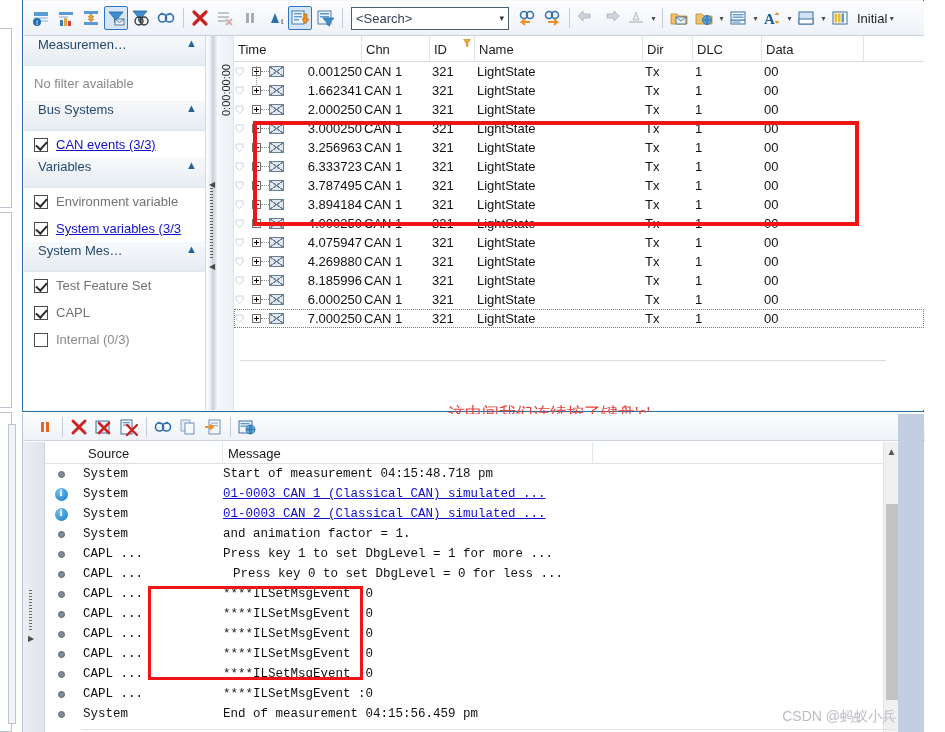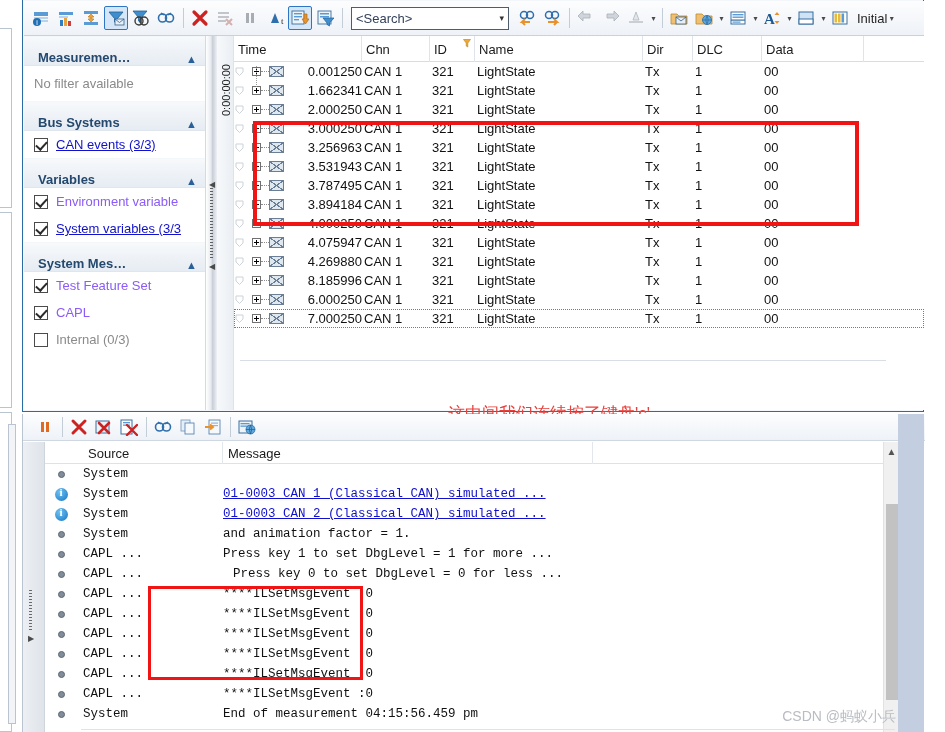--- a/index.html
+++ b/index.html
@@ -132,24 +132,24 @@
     left: 0px; top: 0px;
     width: 182px; height: 374px;
     background: #ffffff;
     border-right: 1px solid #d2dae3;
   }
   .grp-header {
     height: 30px;
     background: linear-gradient(#f7f9fb,#e6ecf3);
     border-bottom: 1px solid #dfe6ee;
     border-top: 1px solid #f4f7fa;
-    display: flex; align-items: flex-end;
+    display: flex; align-items: flex-start;
     padding: 0 8px 0 14px;
     font-size: 13px; color: #24486e;
-    font-weight: bold;
+    font-weight: normal;
   }
   .grp-header .lbl { flex: 1 1 auto; white-space: nowrap; overflow: hidden; }
   .grp-header .chev { color: #2a6099; font-size: 11px; }
   .filt-note {
     padding: 10px 0 10px 10px;
     font-size: 13px; color: #8a8a8a;
   }
   .filt-row {
     height: 27px;
     display: flex; align-items: center;
@@ -163,21 +163,21 @@
     position: relative; flex: 0 0 auto;
   }
   .cbx.on:after {
     content: "";
     position: absolute; left: 3px; top: 0px;
     width: 5px; height: 9px;
     border: solid #2b2b2b;
     border-width: 0 2px 2px 0;
     transform: rotate(42deg);
   }
-  .filt-label { font-size: 13px; color: #8b5cf6; white-space: nowrap; }
+  .filt-label { font-size: 13px; color: #737373; white-space: nowrap; }
   .filt-label.link { color: #1111cc; text-decoration: underline; }
   .filt-label.dim { color: #8a8a8a; }
 
   
   #splitter {
     position: absolute;
     left: 182px; top: 0px;
     width: 11px; height: 374px;
     background: linear-gradient(to right,#ffffff,#e7ebf0 45%,#c9cfd6 60%,#eef1f5);
   }
@@ -803,21 +803,21 @@
               <div class="c" style="left: 0px; width: 14px;">
                 <svg class="bell" viewBox="0 0 11 11">
                   <path d="M2 2 H9 V6 L5.5 9.5 L2 6 Z" fill="none" stroke="#cdd3d9" stroke-width="1"></path>
                 </svg>
               </div>
               <div class="c" style="left: 18px; width: 46px;">
                 <span class="plusbox"></span>
                 <span class="dotted-tail"></span>
                 <span class="env"></span>
               </div>
-              <div class="c" style="left: 66px; width: 62px; justify-content: flex-end;">3.531943</div>
+              <div class="c" style="left: 66px; width: 62px; justify-content: flex-end;">6.333723</div>
               <div class="c" style="left: 130px; width: 60px;">CAN 1</div>
               <div class="c" style="left: 198px; width: 38px;">321</div>
               <div class="c" style="left: 243px; width: 160px;">LightState</div>
               <div class="c" style="left: 411px; width: 44px;">Tx</div>
               <div class="c" style="left: 461px; width: 60px;">1</div>
               <div class="c" style="left: 530px; width: 90px;">00</div>
             </div>
             <div class="row">
               <div class="c" style="left: 0px; width: 14px;">
                 <svg class="bell" viewBox="0 0 11 11">
@@ -1056,20 +1056,21 @@
         <div class="mh" style="left:178px; width:370px;">Message</div>
         <div class="mh" style="left:548px; width:302px; border-right:none;"></div>
       </div>
 
       <div id="msg-rows" style="position:absolute; left:22px; top:22px; width:850px;">
           <div class="mrow">
             <div class="mc" style="left: 6px; width: 20px; justify-content: center;">
               <span class="sev-dot"></span>
             </div>
             <div class="mc" style="left: 38px; width: 135px;">System</div>
+            <div class="mc" style="left: 178px; width: 660px;">Start of measurement 04:15:48.718 pm</div>
           </div>
           <div class="mrow">
             <div class="mc" style="left: 6px; width: 20px; justify-content: center;">
               <span class="sev-info"></span>
             </div>
             <div class="mc" style="left: 38px; width: 135px;">System</div>
             <div class="mc link" style="left: 178px; width: 660px;">01-0003 CAN 1 (Classical CAN)  simulated ...</div>
           </div>
           <div class="mrow">
             <div class="mc" style="left: 6px; width: 20px; justify-content: center;">

